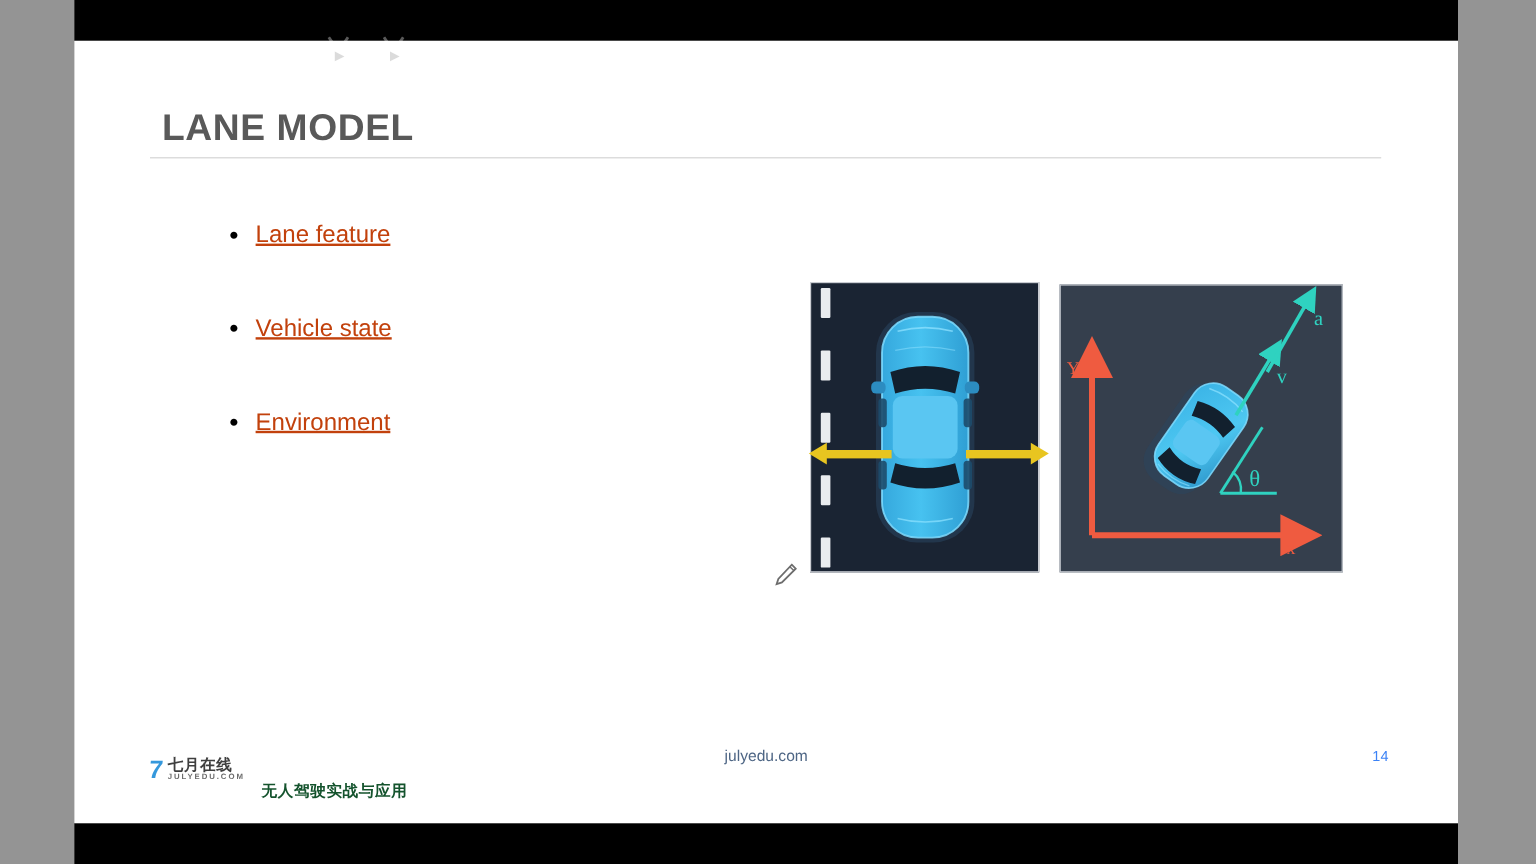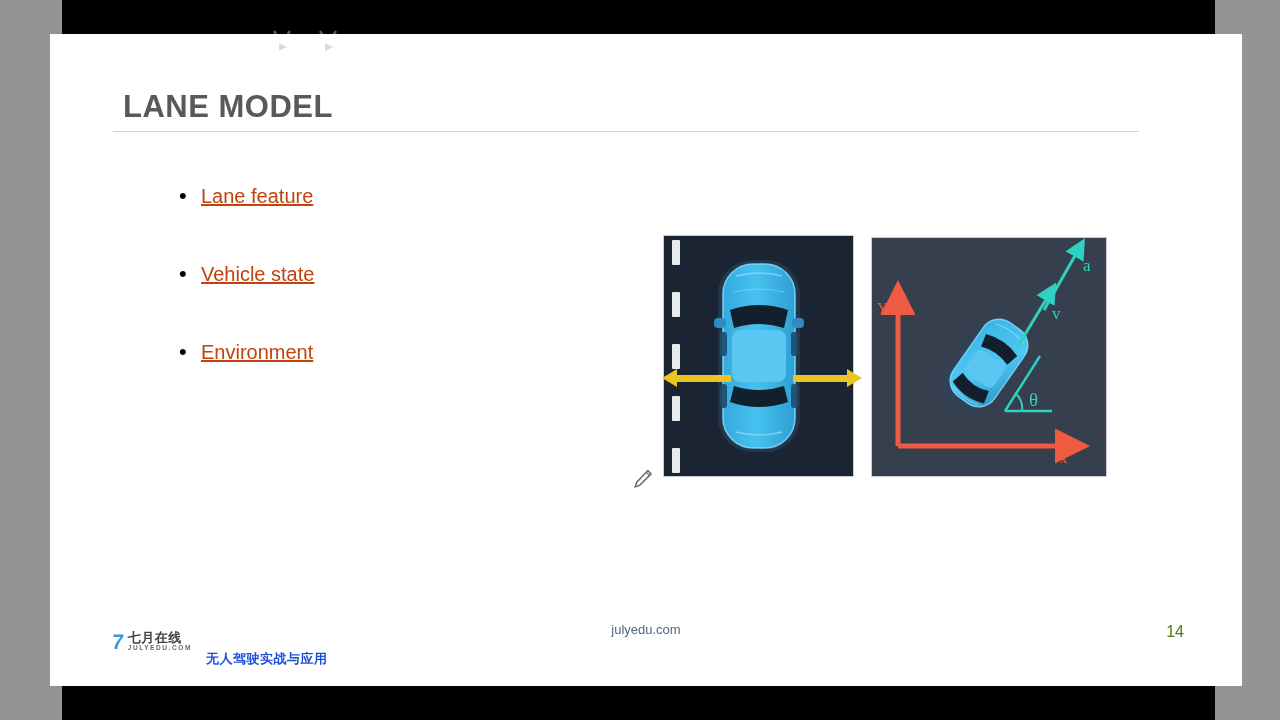--- a/index.html
+++ b/index.html
@@ -26,27 +26,26 @@
     left: 62px;
     width: 1153px;
     background: #000;
   }
   .letterbox.top    { top: 0;    height: 34px; }
   .letterbox.bottom { top: 686px; height: 34px; }
 
   
   #slide {
     position: absolute;
-    left: 50px;
+    left: 62px;
     top: 34px;
     width: 1153px;
     height: 652px;
     background: #ffffff;
     overflow: hidden;
-    padding-left: 39px;
   }
 
   
   .slide-title {
     position: absolute;
     left: 73px;
     top: 55px;
     font-size: 31px;
     font-weight: bold;
     letter-spacing: 0.5px;
@@ -190,39 +189,39 @@
     font-size: 6.5px;
     font-weight: bold;
     color: #6b6b6b;
     letter-spacing: 1.6px;
     display: block;
     margin-top: 1px;
   }
   .footer-course {
     font-size: 13px;
     font-weight: bold;
-    color: #1d4ed8;
+    color: #14532d;
     margin-left: 14px;
     letter-spacing: 0.5px;
     margin-top: 36px;
   }
   .footer-site {
     position: absolute;
     left: 0; right: 0;
     top: 588px;
     text-align: center;
     font-size: 13px;
     color: #4e6685;
   }
   .footer-page {
     position: absolute;
     right: 58px;
     top: 589px;
-    font-size: 16px;
-    color: #4d7c0f;
+    font-size: 12px;
+    color: #3b82f6;
   }
 
   
   #cursor {
     position: absolute;
     left: 583px;
     top: 435px;
     width: 20px;
     height: 20px;
     pointer-events: none;

